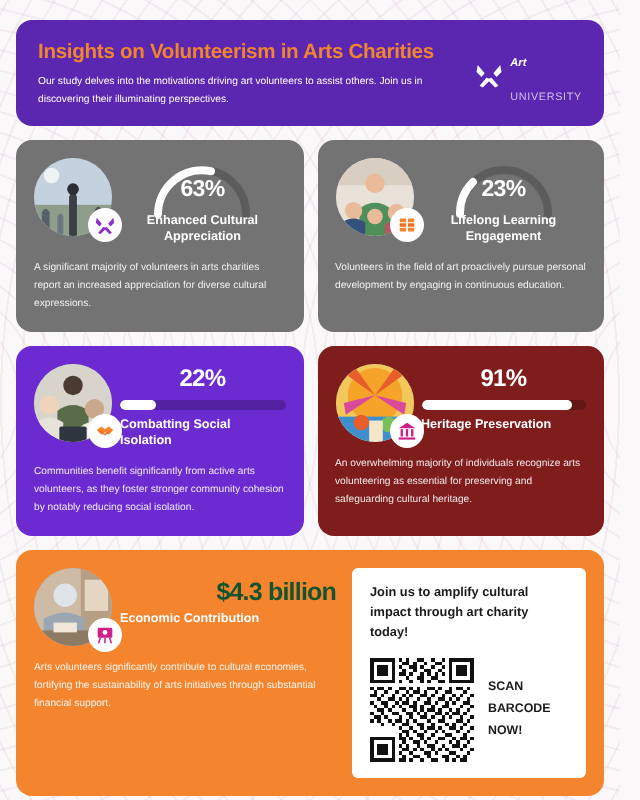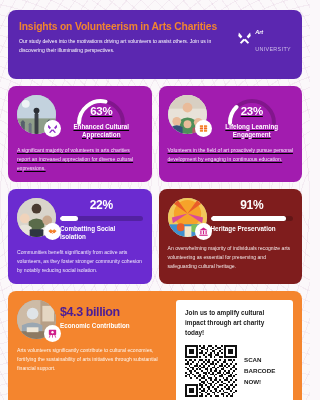--- a/index.html
+++ b/index.html
@@ -17,42 +17,42 @@
     background-image:
       repeating-radial-gradient(circle at -40px 50%, transparent 0 9px, rgba(196,150,190,0.13) 9px 10px),
       repeating-radial-gradient(circle at 350px 50%, transparent 0 9px, rgba(196,150,190,0.13) 9px 10px);
   }
   .page { position:relative; z-index:1; padding:10px 8px; }
 
   
   .header {
     background:#5b27b0;
     border-radius:8px;
-    padding:11px 11px 24px 11px;
+    padding:11px 11px 8px 11px;
     display:flex; align-items:center; justify-content:space-between;
     gap:6px;
   }
   .header-text { flex:1 1 auto; min-width:0; }
   .header-title {
     color:#f1852f; font-size:10.3px; font-weight:bold;
     letter-spacing:-0.15px; line-height:1.1; margin-bottom:5px;
   }
   .header-sub {
     color:#ffffff; font-size:5.1px; line-height:1.7; font-weight:normal;
   }
   .logo { display:flex; align-items:center; gap:3px; flex:0 0 auto; }
   .logo-mark { width:15px; height:15px; }
   .logo-words { line-height:1.05; }
   .logo-art { color:#ffffff; font-size:5.6px; font-weight:bold; font-style:italic; }
   .logo-univ { color:#cfc0e8; font-size:5.4px; letter-spacing:0.35px; }
 
   
   .grid { display:flex; gap:7px; margin-top:7px; }
   .card { flex:1 1 0; border-radius:8px; padding:9px 9px 10px 9px; min-width:0; }
-  .card.pink { background:#a21caf;text-decoration:underline; }
+  .card.pink { background:#737373; }
   .card.purple { background:#6b2bd0; }
   .card.purple.deep { background:#7f1d1d; }
 
   .card-top { display:flex; align-items:flex-start; gap:4px; }
   .photo-wrap { position:relative; flex:0 0 auto; }
   .photo {
     width:39px; height:39px; border-radius:50%;
     background:#9aa6b4; overflow:hidden; position:relative;
   }
   .badge {
@@ -92,21 +92,21 @@
 
   
   .bottom {
     margin-top:7px; background:#f4852e; border-radius:8px;
     display:flex; gap:8px; padding:9px 9px 9px 9px; align-items:stretch;
   }
   .bottom-left { flex:1 1 0; min-width:0; }
   .money-row { display:flex; align-items:flex-start; gap:4px; }
   .money-text { flex:1 1 auto; min-width:0; padding-top:6px; }
   .money-value {
-    color:#4c1d95; font-size:12.5px; font-weight:bold; letter-spacing:-0.4px; line-height:1;
+    color:#14532d; font-size:12.5px; font-weight:bold; letter-spacing:-0.4px; line-height:1;text-align:right;
   }
   .money-label {
     color:#ffffff; font-size:6.3px; font-weight:bold; margin-top:3px;
   }
   .bottom-body {
     color:rgba(255,255,255,0.92); font-size:5.1px; line-height:1.75; margin-top:7px;
   }
   .cta {
     flex:0 0 117px; background:#ffffff; border-radius:3px;
     padding:8px 8px 8px 9px;

